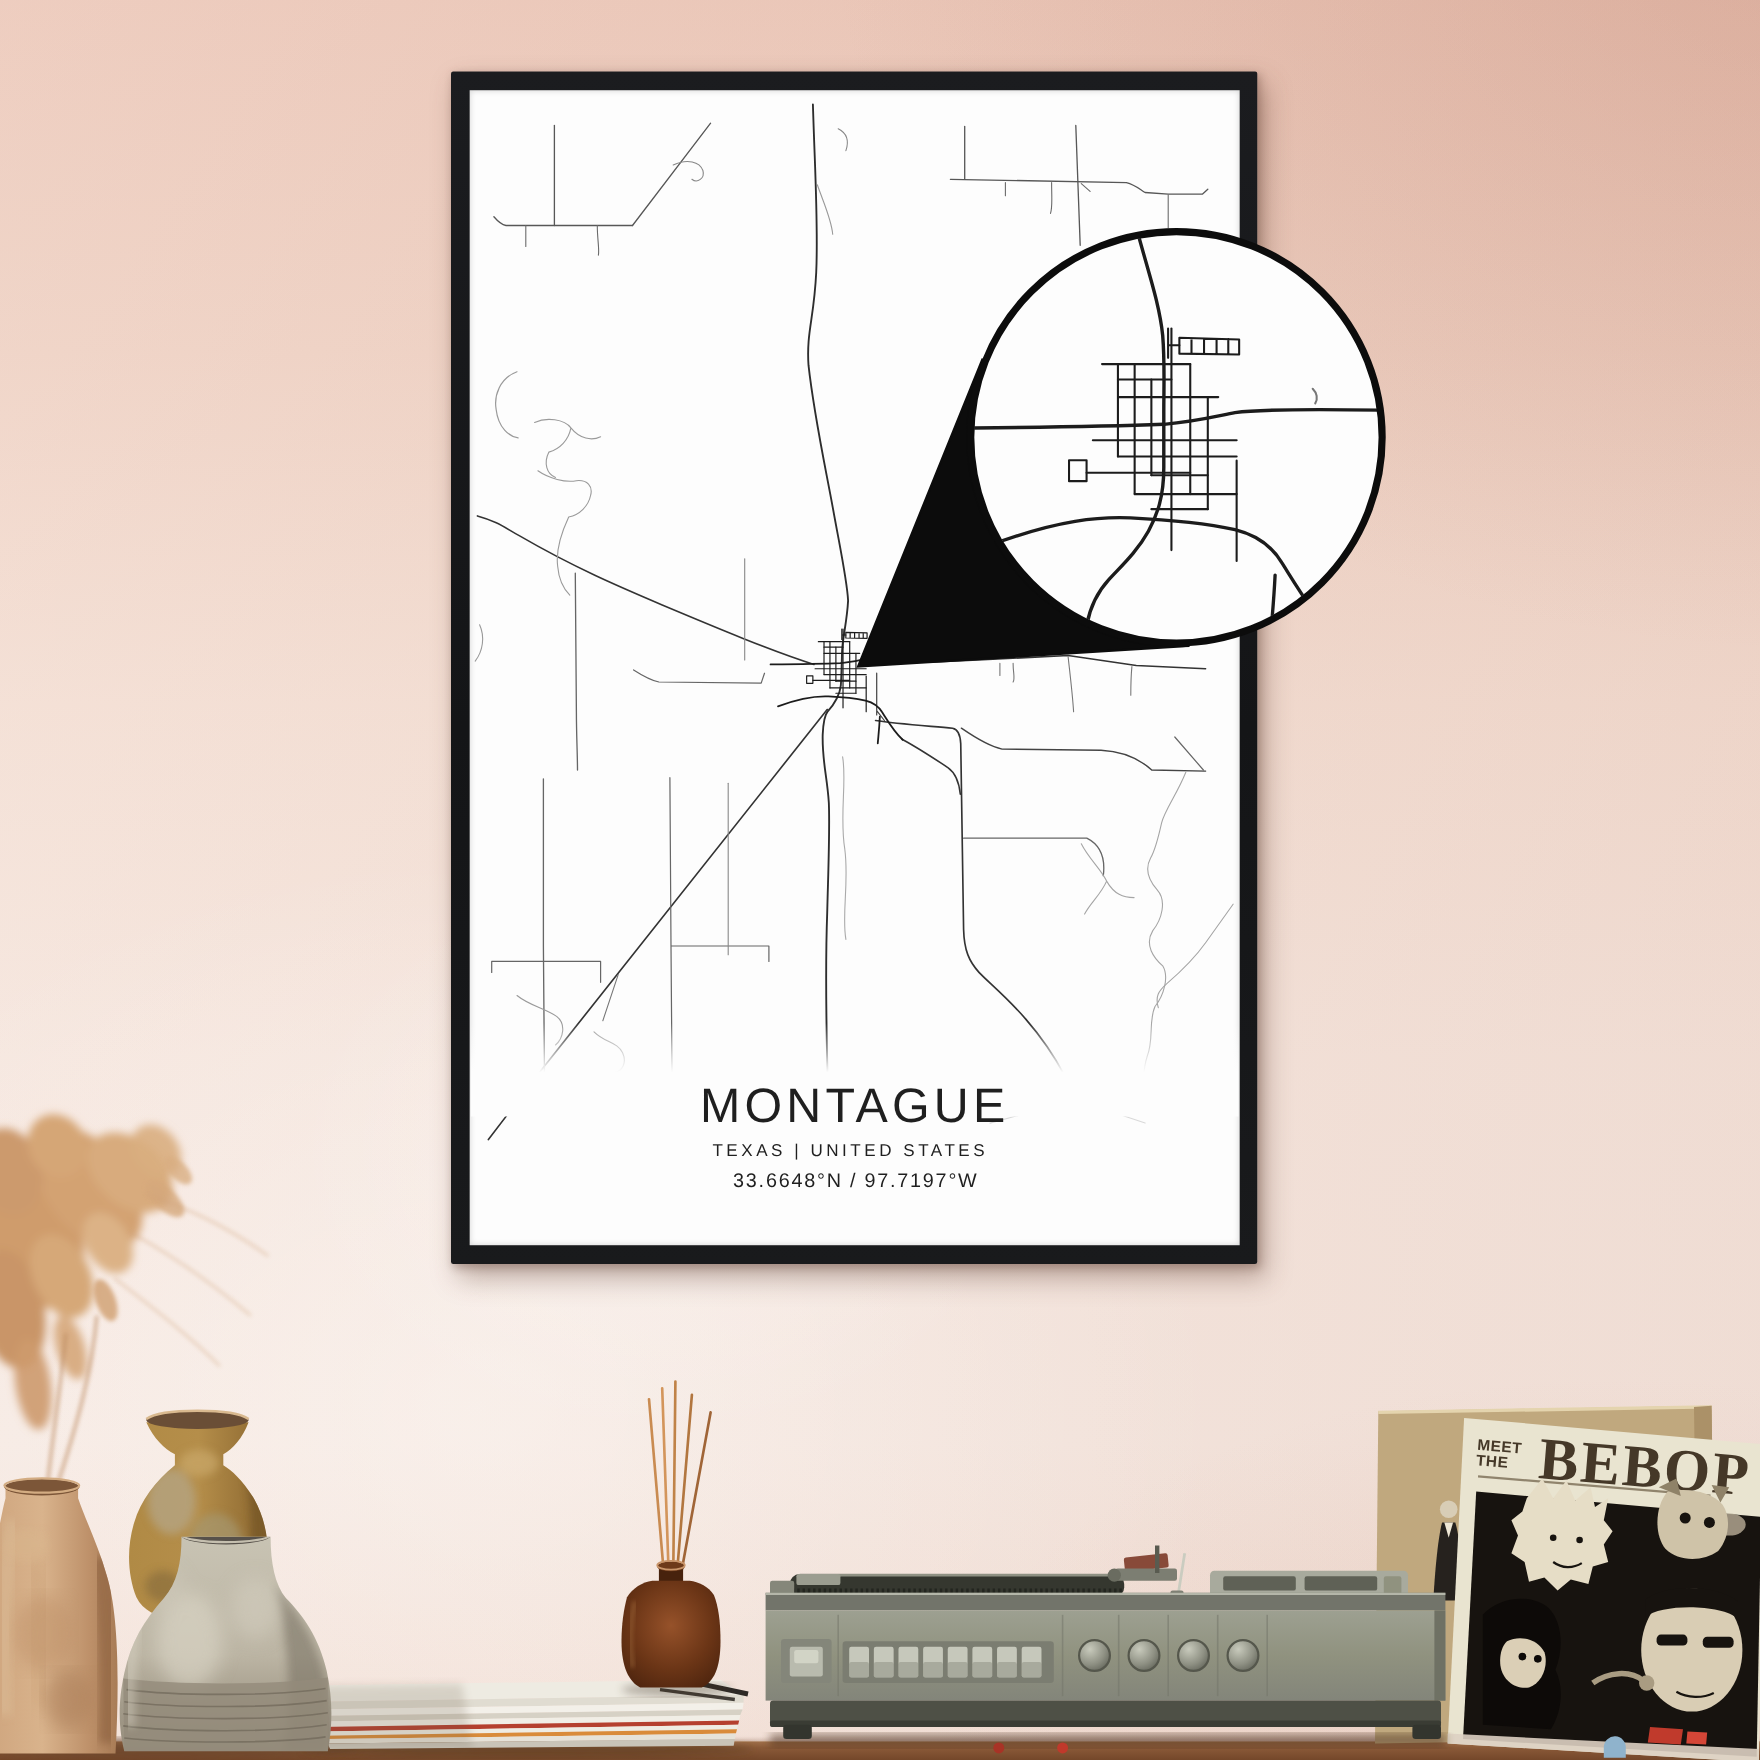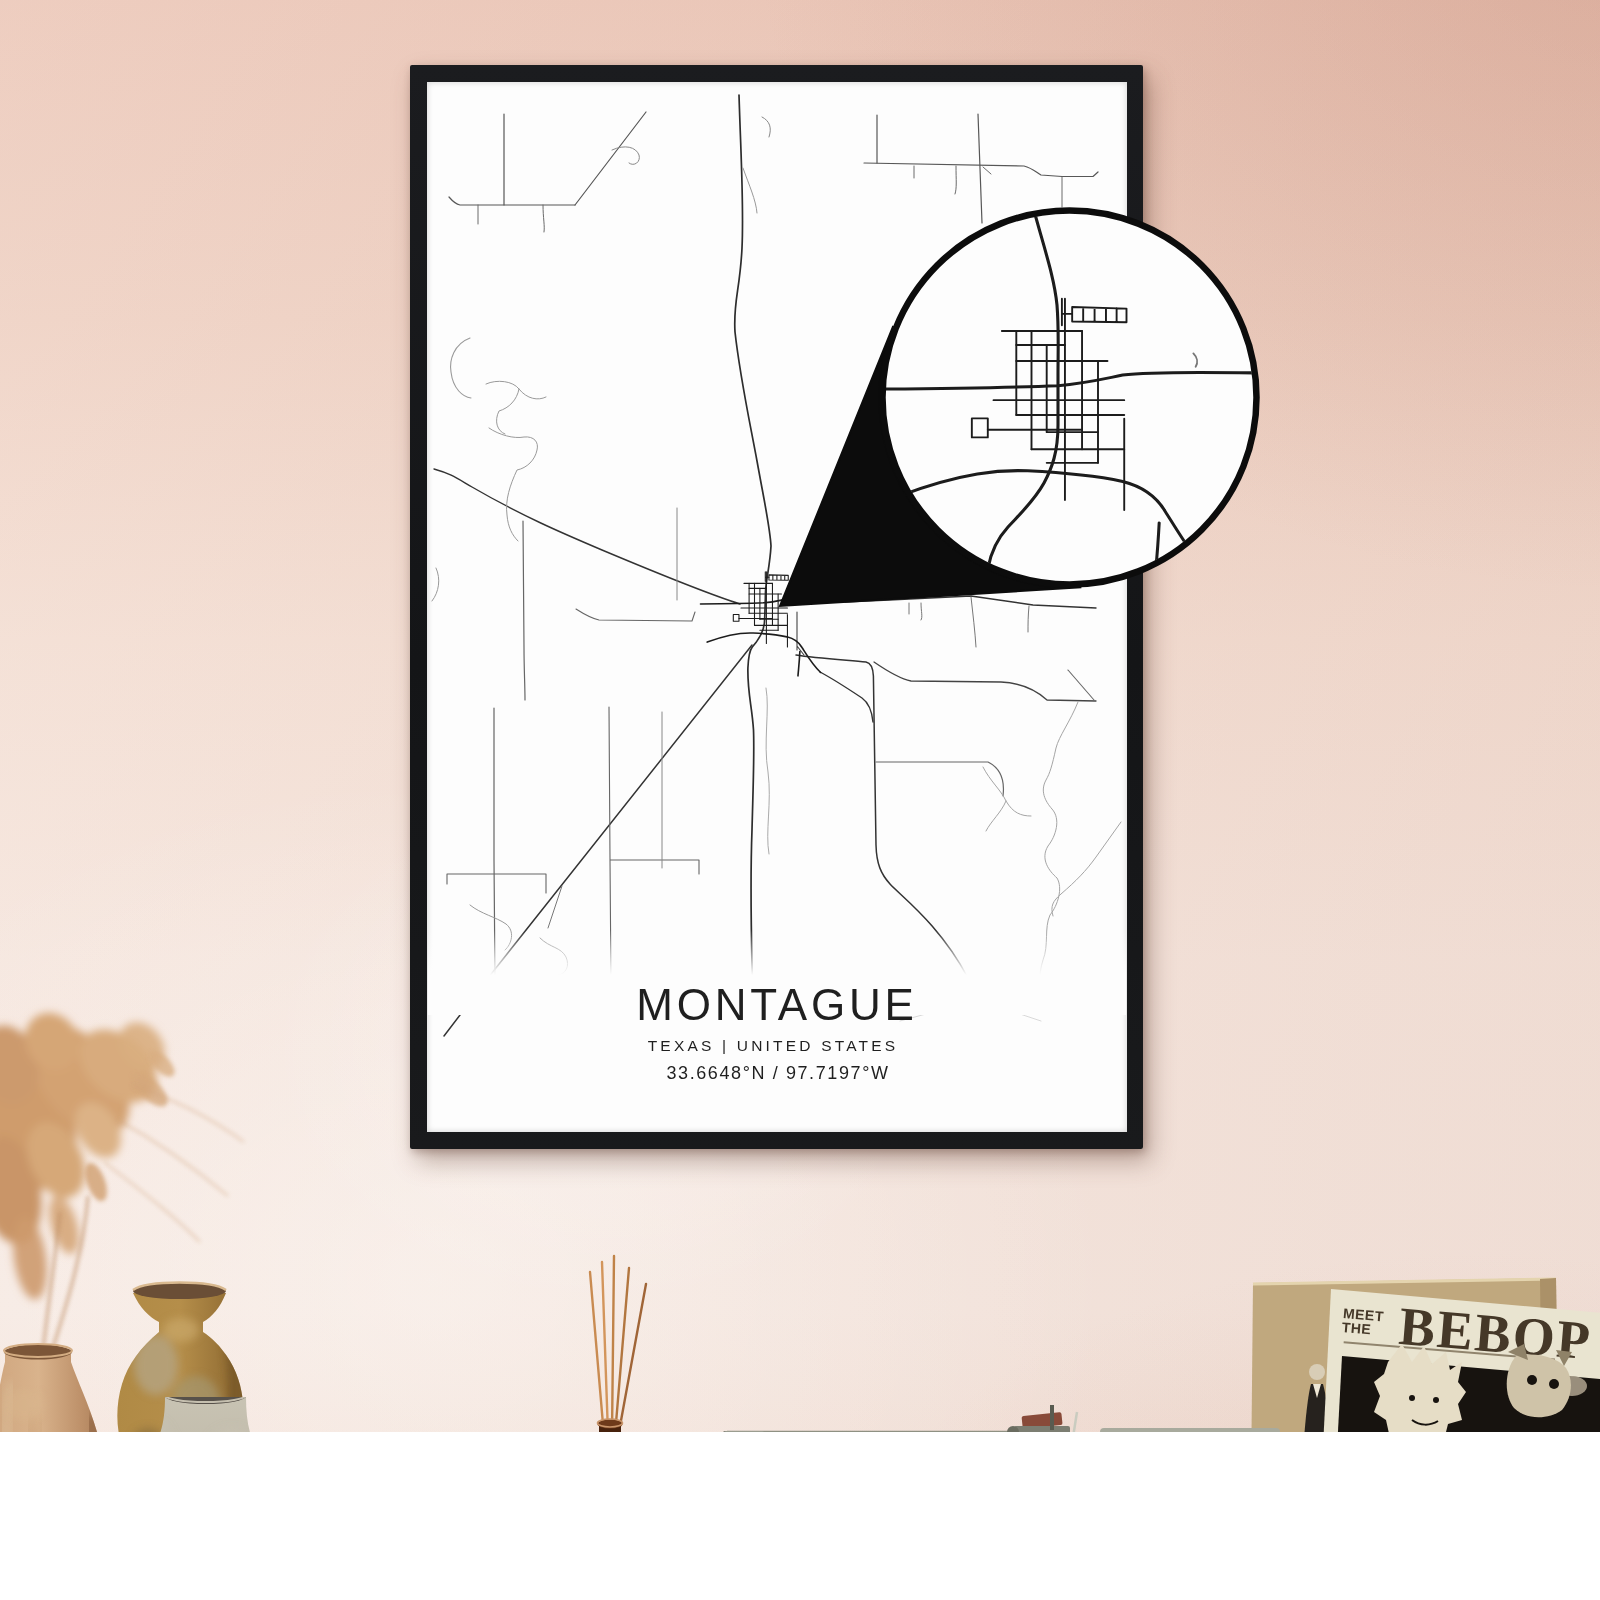--- a/index.html
+++ b/index.html
@@ -1,17 +1,17 @@
 <!DOCTYPE html>
 <html><head>
 <meta charset="utf-8">
 <style>
   html,body{margin:0;padding:0;}
   body{width:1600px;height:1600px;overflow:hidden;font-family:"Liberation Sans", sans-serif;}
-  #scene{position:relative;width:1600px;height:1432px;overflow:hidden;}
+  #scene{position:relative;width:1600px;height:1600px;overflow:hidden;}
   .abs{position:absolute;}
 </style>
 </head>
 <body>
 <div id="scene">
 
   <div class="abs" id="wall" style="left:0;top:0;width:1600px;height:1600px;
     background:
       radial-gradient(1050px 780px at 27% 80%, rgba(255,253,251,0.40), rgba(255,253,251,0) 65%),
       radial-gradient(1500px 1150px at 103% -6%, rgba(183,120,100,0.26), rgba(183,120,100,0) 60%),

